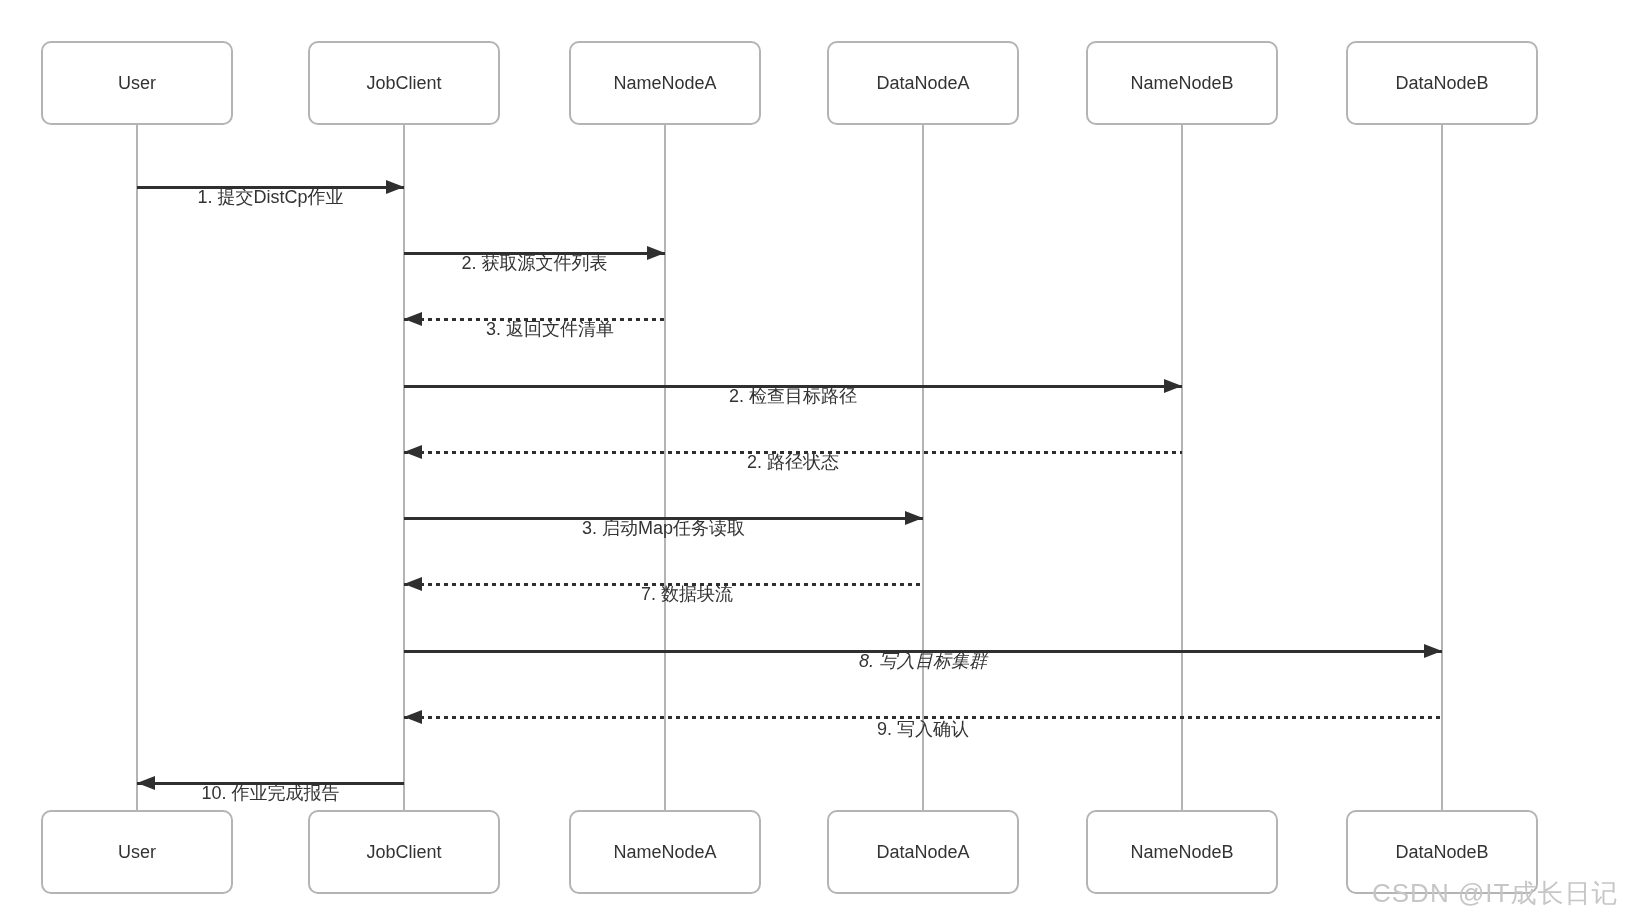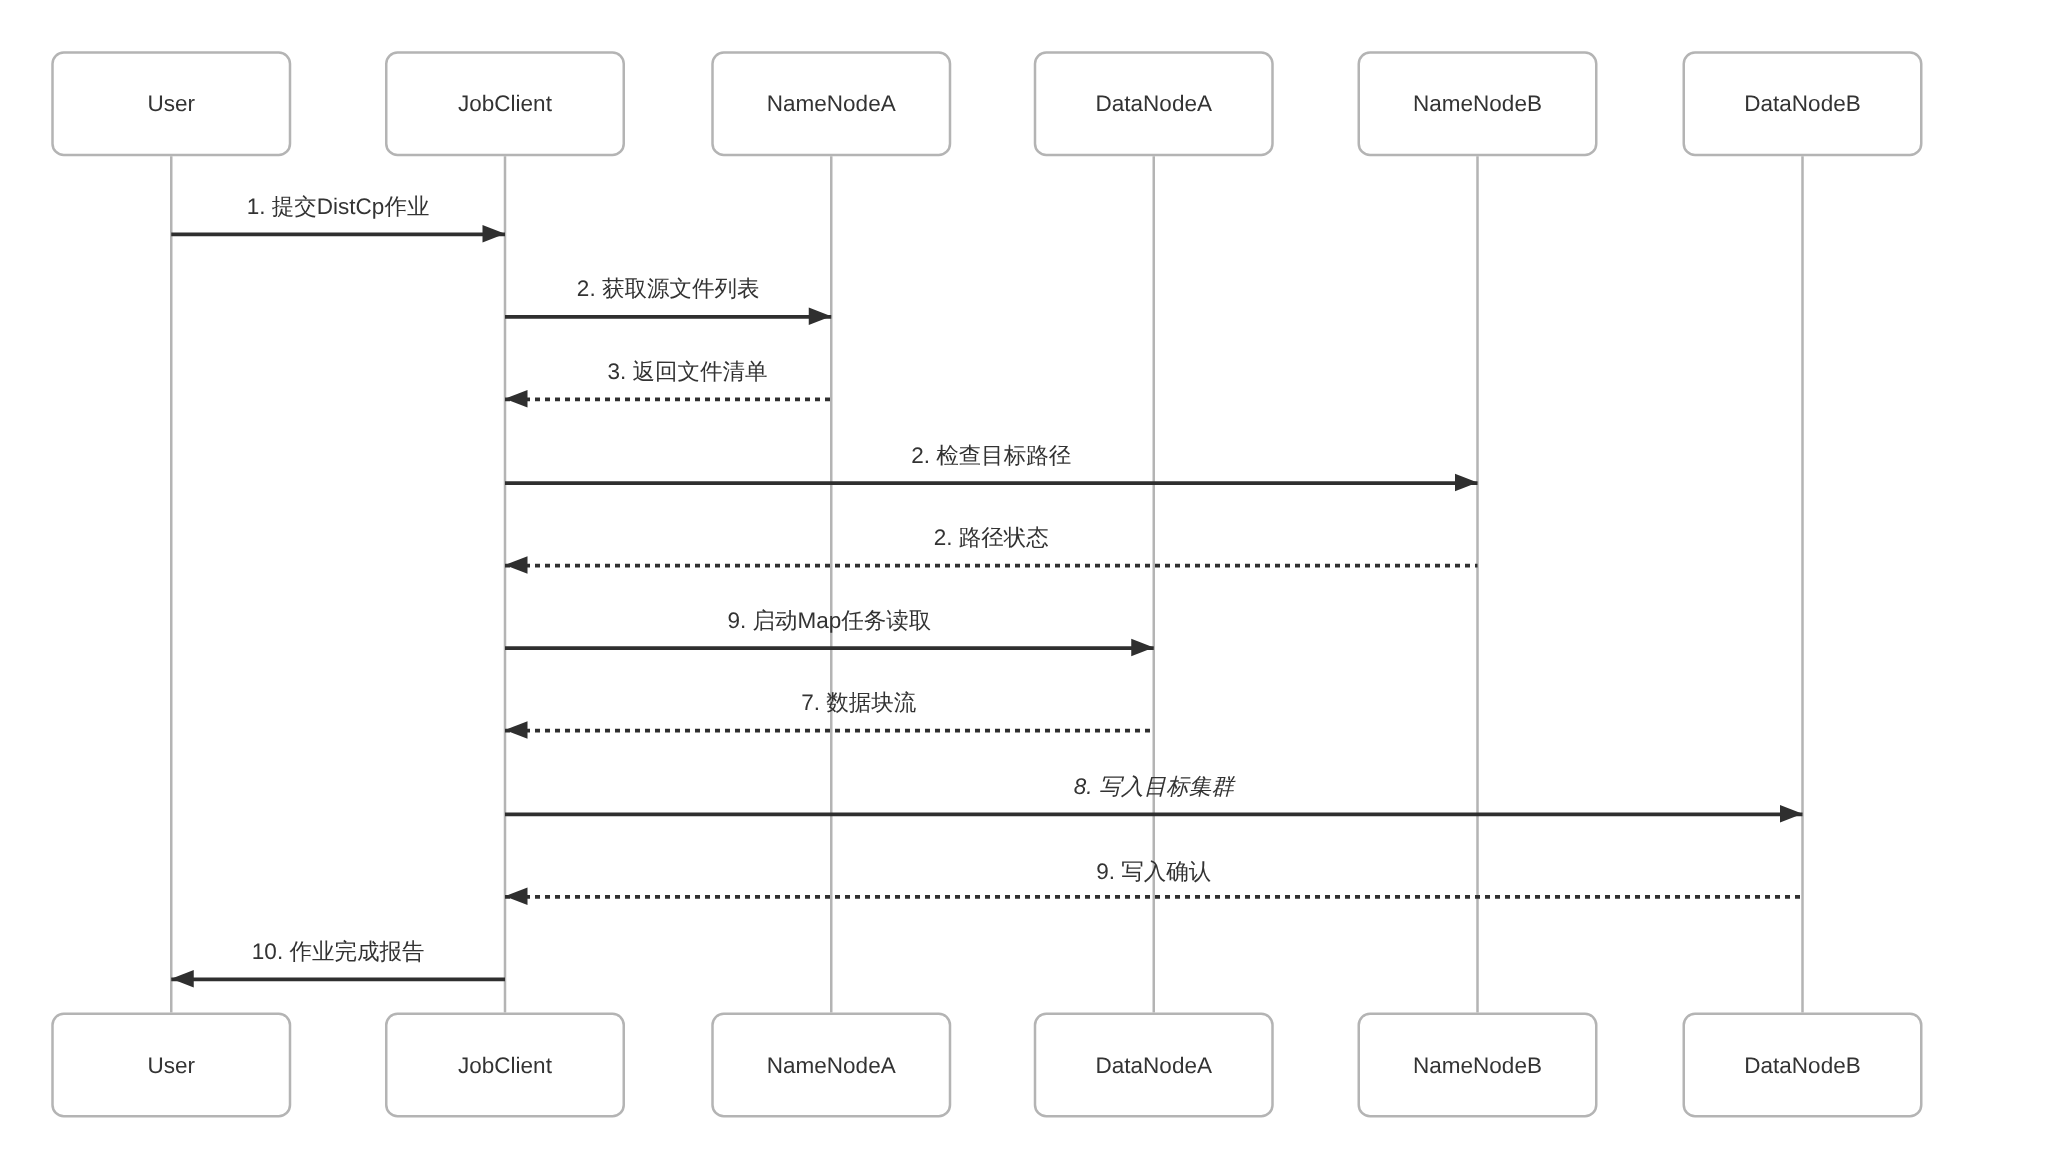--- a/index.html
+++ b/index.html
@@ -62,34 +62,36 @@
   .arrow-head.right { border-left: 18px solid var(--arrow); }
   .arrow-head.left  { border-right: 18px solid var(--arrow); }
   .msg-label {
     position: absolute;
     transform: translateX(-50%);
     white-space: nowrap;
     font-size: 18px;
     color: var(--text);
     z-index: 2;
     background: transparent;
+    margin-top: 32px;
   }
   .watermark {
     position: absolute;
     white-space: nowrap;
     font-size: 26px;
     letter-spacing: 1px;
     color: var(--watermark);
     z-index: 4;
   }
 </style>
 </head>
 <body>
 
 <div id="diagram" style="width: 1646px; height: 924px;">
+  <div class="watermark" style="left: 1372px; top: 876px;">CSDN @IT成长日记</div>
 <div class="lifeline" style="left: 136px; top: 125px; height: 685px;"></div>
     <div class="actor-box" style="left: 41px; top: 41px; width: 192px; height: 84px;">User</div>
     <div class="actor-box" style="left: 41px; top: 810px; width: 192px; height: 84px;">User</div>
     <div class="lifeline" style="left: 403px; top: 125px; height: 685px;"></div>
     <div class="actor-box" style="left: 308px; top: 41px; width: 192px; height: 84px;">JobClient</div>
     <div class="actor-box" style="left: 308px; top: 810px; width: 192px; height: 84px;">JobClient</div>
     <div class="lifeline" style="left: 664px; top: 125px; height: 685px;"></div>
     <div class="actor-box" style="left: 569px; top: 41px; width: 192px; height: 84px;">NameNodeA</div>
     <div class="actor-box" style="left: 569px; top: 810px; width: 192px; height: 84px;">NameNodeA</div>
     <div class="lifeline" style="left: 922px; top: 125px; height: 685px;"></div>
@@ -111,21 +113,21 @@
     <div class="arrow-head left" style="top: 312px; left: 404px;"></div>
     <div class="msg-label" style="left: 550px; top: 285px;">3. 返回文件清单</div>
     <div class="msg-line solid" style="left: 404px; top: 385px; width: 778px;"></div>
     <div class="arrow-head right" style="top: 379px; left: 1164px;"></div>
     <div class="msg-label" style="left: 793px; top: 352px;">2. 检查目标路径</div>
     <div class="msg-line dashed" style="left: 404px; top: 451px; width: 778px;"></div>
     <div class="arrow-head left" style="top: 445px; left: 404px;"></div>
     <div class="msg-label" style="left: 793px; top: 418px;">2. 路径状态</div>
     <div class="msg-line solid" style="left: 404px; top: 517px; width: 519px;"></div>
     <div class="arrow-head right" style="top: 511px; left: 905px;"></div>
-    <div class="msg-label" style="left: 663.5px; top: 484px;">9. 启动Map任务读取</div>
+    <div class="msg-label" style="left: 663.5px; top: 484px;">3. 启动Map任务读取</div>
     <div class="msg-line dashed" style="left: 404px; top: 583px; width: 519px;"></div>
     <div class="arrow-head left" style="top: 577px; left: 404px;"></div>
     <div class="msg-label" style="left: 687px; top: 550px;">7. 数据块流</div>
     <div class="msg-line solid" style="left: 404px; top: 650px; width: 1038px;"></div>
     <div class="arrow-head right" style="top: 644px; left: 1424px;"></div>
     <div class="msg-label" style="left: 923px; top: 617px; font-style: italic;">8. 写入目标集群</div>
     <div class="msg-line dashed" style="left: 404px; top: 716px; width: 1038px;"></div>
     <div class="arrow-head left" style="top: 710px; left: 404px;"></div>
     <div class="msg-label" style="left: 923px; top: 685px;">9. 写入确认</div>
     <div class="msg-line solid" style="left: 137px; top: 782px; width: 267px;"></div>

